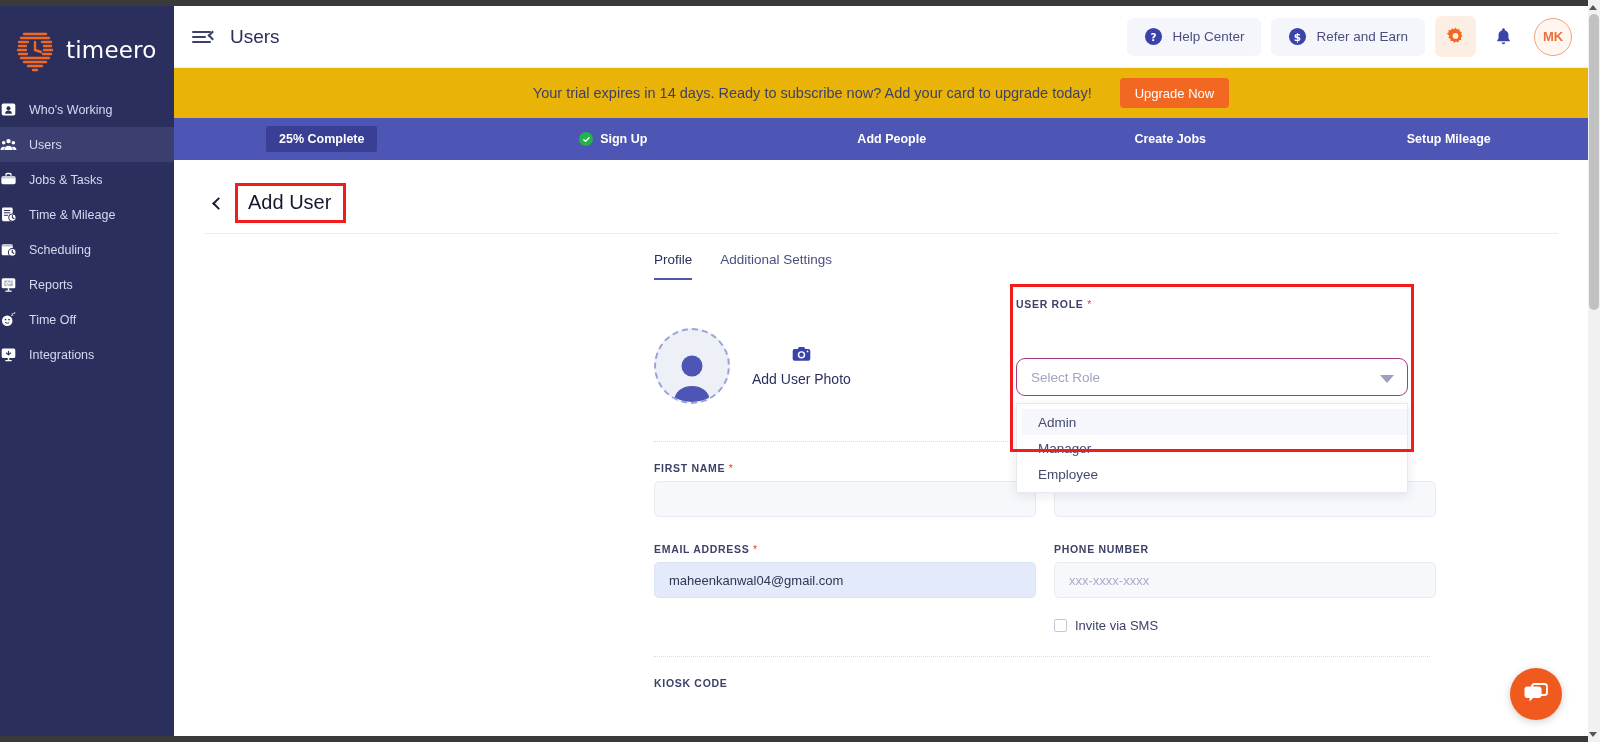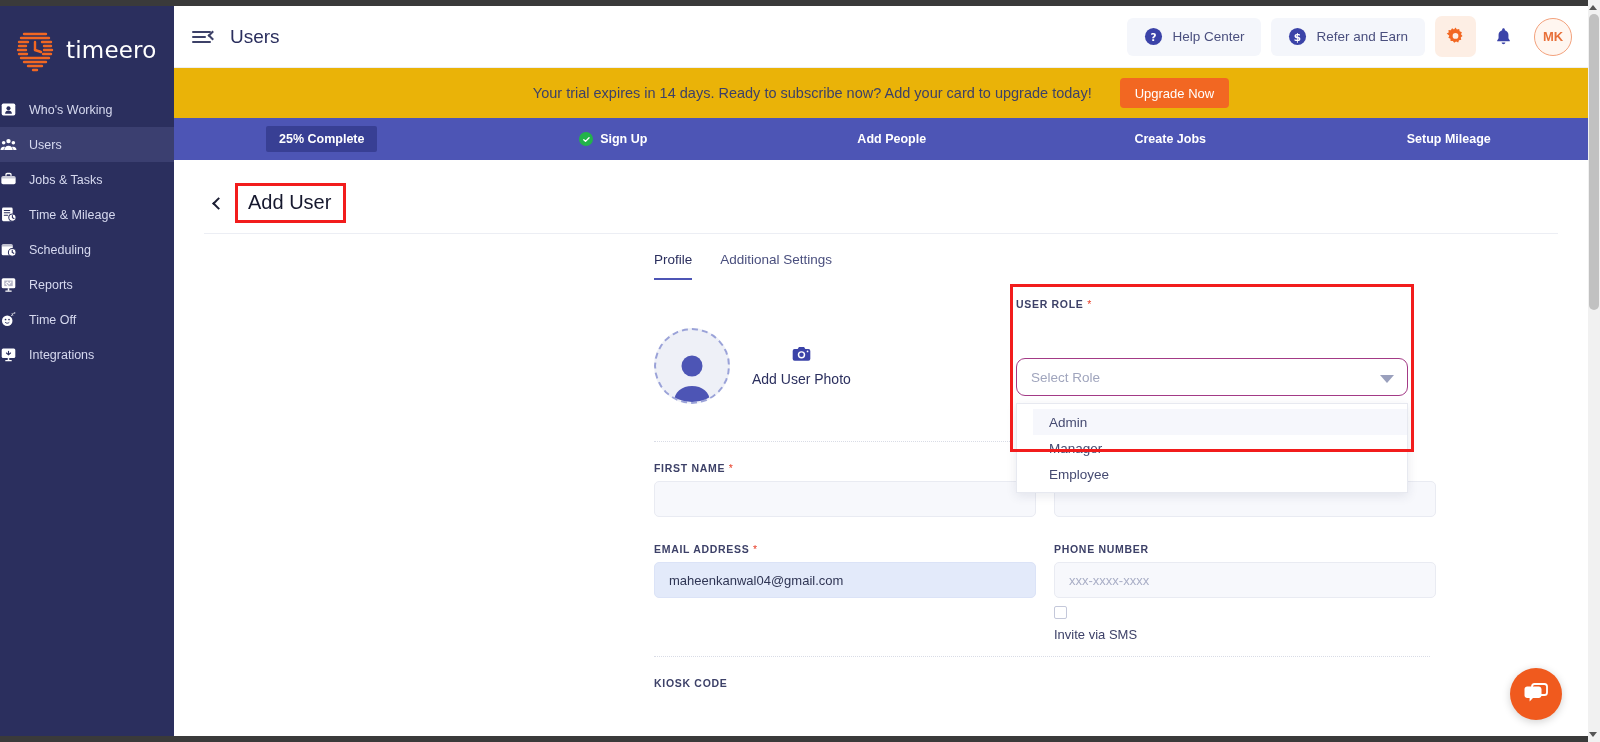--- a/index.html
+++ b/index.html
@@ -187,36 +187,36 @@
   .caret {
     position: absolute; right: 13px; top: 16px;
     width: 0; height: 0;
     border-left: 7px solid transparent; border-right: 7px solid transparent;
     border-top: 8px solid #9aa0bd;
   }
   .role-menu {
     margin-top: 7px; background: #ffffff;
     border: 1px solid #e7e9f0;
     box-shadow: 0 3px 10px rgba(40,45,90,0.10);
-    padding: 5px 0 5px 16px;
+    padding: 5px 0 5px 5px;
   }
   .role-opt {
     height: 26px; display: flex; align-items: center;
     padding-left: 16px; font-size: 13.5px; color: #454a71; cursor: pointer;
   }
   .role-opt.hl { background: #f6f7fc; }
 
   .dotted { border-top: 1.5px dotted #d9dce6; }
   .dotted-left { position: absolute; left: 480px; top: 161px; width: 356px; }
   .dotted-full { position: absolute; left: 480px; top: 376px; width: 776px; }
 
   .grid-row { position: absolute; display: flex; gap: 18px; }
   .col { width: 382px; }
 
-  .sms-row { display: flex; gap: 8px; margin-top: 8px; flex-direction: column; }
+  .sms-row { display: flex; align-items: center; gap: 8px; margin-top: 20px; }
   .cbox { width: 13px; height: 13px; border: 1.5px solid #c4c8da; border-radius: 2px; background: #fff; cursor: pointer; flex:none; }
   .sms-label { font-size: 13px; color: #3d4168; }
 
   
   .chat-fab {
     position: absolute; right: 26px; bottom: 22px;
     width: 52px; height: 52px; border-radius: 50%;
     background: #f05a1e; display: flex; align-items: center; justify-content: center;
     cursor: pointer; box-shadow: 0 2px 8px rgba(0,0,0,0.18); z-index: 20;
   }

